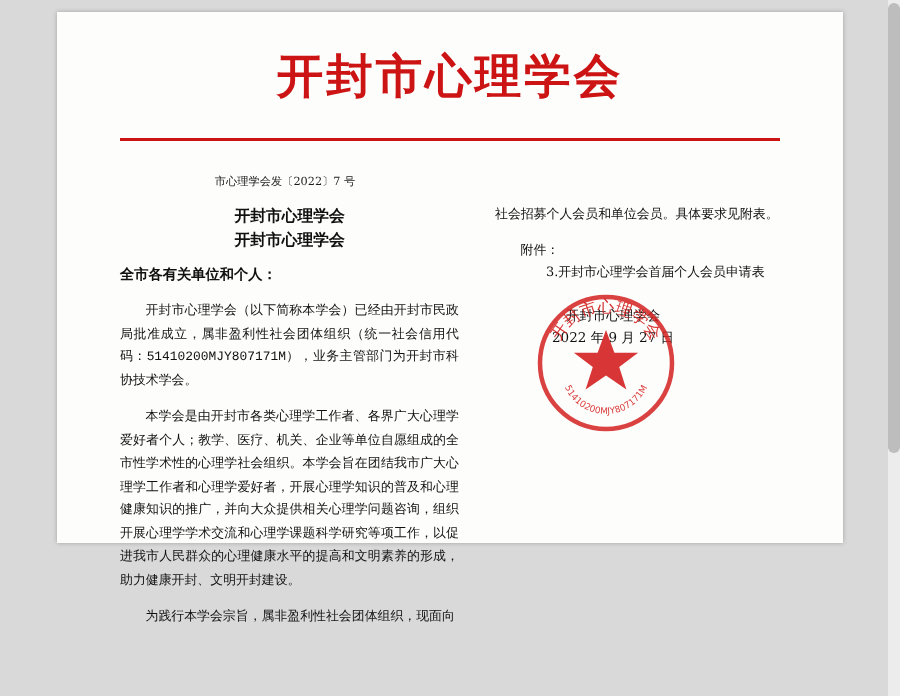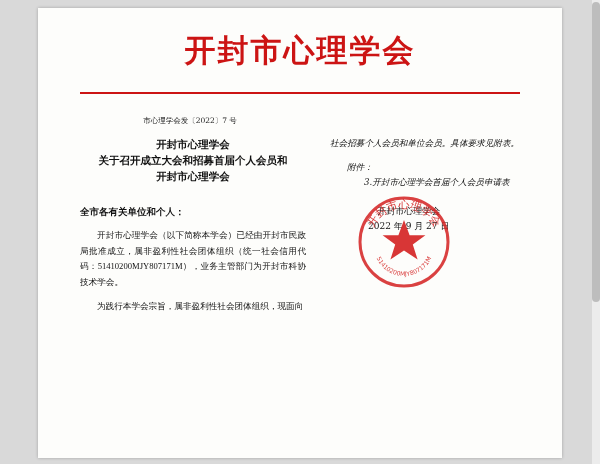--- a/index.html
+++ b/index.html
@@ -15,21 +15,21 @@
     position: relative;
     width: 600px;
     height: 464px;
     background: #d9d9d9;
   }
   .paper {
     position: absolute;
     left: 38px;
     top: 8px;
     width: 524px;
-    height: 450px;
+    height: 354px;
     background: #fdfdfb;
     box-shadow: 0 0 3px rgba(0,0,0,0.25);
   }
   .letterhead {
     position: absolute;
     top: 22px;
     left: 0;
     width: 100%;
     text-align: center;
     color: #cc1414;
@@ -74,40 +74,39 @@
   }
   .title-line {
     text-align: center;
     font-family: "DejaVu Serif", serif;
     font-weight: bold;
     font-size: 10.5px;
     line-height: 16px;
     white-space: nowrap;
   }
   .salutation {
-    margin-top: 20px;
+    margin-top: 8px;
     font-family: "DejaVu Serif", serif;
     font-weight: bold;
     font-size: 9.5px;
     line-height: 15px;
   }
   .para {
     margin-top: 9px;
-    font-family: Liberation Serif, serif;
+    font-family: Liberation Mono, monospace;
     font-size: 8.6px;
     line-height: 15.5px;
     text-align: justify;
     text-indent: 17px;
   }
   .rpara {
     font-family: "DejaVu Serif", serif;
     font-size: 8.6px;
     line-height: 15.5px;
     text-align: justify;
-    font-style: italic;
   }
   .rpara.indent2 { text-indent: 17px; margin-top: 8px; }
   .rpara.attach { text-indent: 34px; }
   .signature {
     position: absolute;
     top: 196px;
     left: 330px;
     font-family: "DejaVu Serif", serif;
     font-size: 9px;
     line-height: 15px;
@@ -148,26 +147,26 @@
 
   <div class="paper">
 
     <div class="letterhead">开封市心理学会</div>
     <div class="redline"></div>
 
     <div class="doc-number">市心理学会发〔2022〕7 号</div>
 
     <div class="col-left">
       <div class="title-line">开封市心理学会</div>
-      <div class="title-line">关于召开成立大会和招募首届个人会员和</div>
       <div class="title-line">开封市心理学会</div>
 
       <div class="salutation">全市各有关单位和个人：</div>
 
       <div class="para">开封市心理学会（以下简称本学会）已经由开封市民政局批准成立，属非盈利性社会团体组织（统一社会信用代码：51410200MJY807171M），业务主管部门为开封市科协技术学会。</div>
+      <div class="para">本学会是由开封市各类心理学工作者、各界广大心理学爱好者个人；教学、医疗、机关、企业等单位自愿组成的全市性学术性的心理学社会组织。本学会旨在团结我市广大心理学工作者和心理学爱好者，开展心理学知识的普及和心理健康知识的推广，并向大众提供相关心理学问题咨询，组织开展心理学学术交流和心理学课题科学研究等项工作，以促进我市人民群众的心理健康水平的提高和文明素养的形成，助力健康开封、文明开封建设。</div>
       <div class="para">为践行本学会宗旨，属非盈利性社会团体组织，现面向</div>
     </div>
 
     <div class="col-right">
       <div class="rpara">社会招募个人会员和单位会员。具体要求见附表。</div>
       <div class="rpara indent2">附件：</div>
       <div class="rpara attach">3.开封市心理学会首届个人会员申请表</div>
     </div>
 
     <div class="signature">

